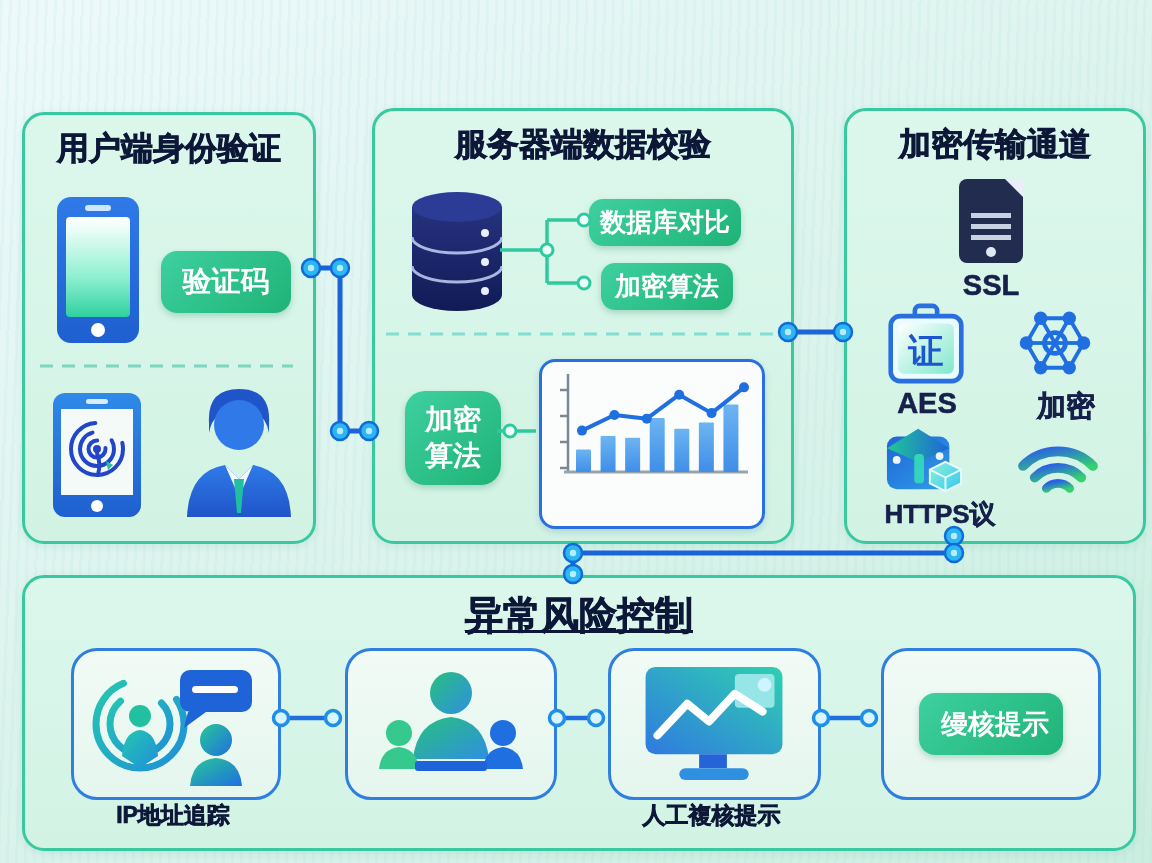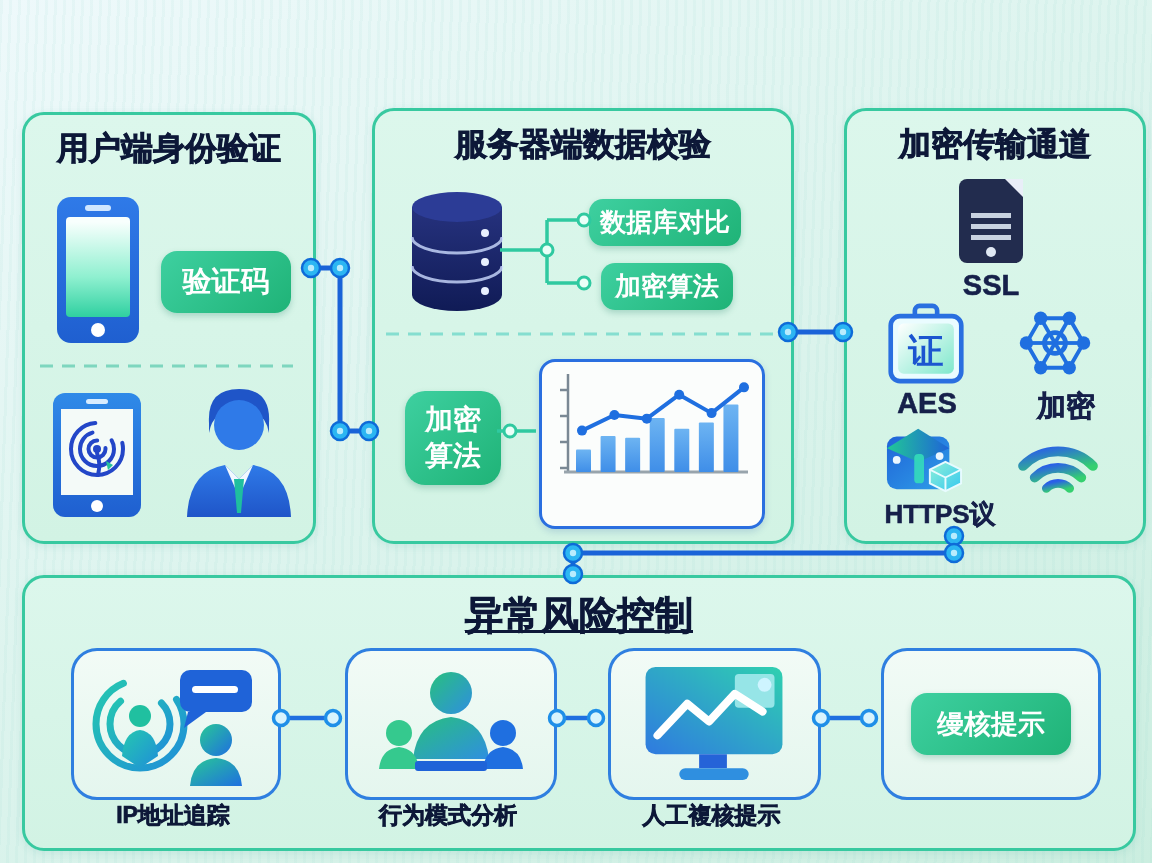--- a/index.html
+++ b/index.html
@@ -315,42 +315,41 @@
         </defs>
         <circle cx="88" cy="30" r="21" fill="url(#gcb)"></circle>
         <path d="M50,96 Q54,58 88,54 Q122,58 126,96 Z" fill="url(#gcb)"></path>
         <circle cx="36" cy="70" r="13" fill="#35c98e"></circle>
         <path d="M16,106 Q18,86 36,84 Q54,86 56,106 Z" fill="#35c98e"></path>
         <circle cx="140" cy="70" r="13" fill="#1f6fe0"></circle>
         <path d="M120,106 Q122,86 140,84 Q158,86 160,106 Z" fill="#1f6fe0"></path>
         <rect x="52" y="98" width="72" height="10" rx="3" fill="#1f63d8"></rect>
       </svg>
     </div>
-    <div class="risk-label" style="left:320px;width:206px;">行为模式分析</div>
 
     <div class="risk-card" style="left:583px;width:207px;">
       <svg width="155" height="124" viewBox="0 0 155 125">
         <defs>
           <linearGradient id="gmon" x1="0" y1="1" x2="1" y2="0">
             <stop offset="0" stop-color="#2f7ae0"></stop>
               <stop offset="1" stop-color="#2fd0b0"></stop>
           </linearGradient>
         </defs>
         <rect x="8" y="5" width="138" height="88" rx="10" fill="url(#gmon)"></rect>
         <rect x="98" y="12" width="40" height="34" rx="4" fill="#9fe8ea" opacity="0.92"></rect>
         <circle cx="128" cy="23" r="7" fill="#cef4ff"></circle>
         <polyline points="20,74 50,42 72,60 98,32 126,50" fill="none" stroke="#ffffff" stroke-width="8" stroke-linecap="round" stroke-linejoin="round"></polyline>
         <rect x="62" y="93" width="28" height="14" fill="#2563d8"></rect>
         <rect x="42" y="107" width="70" height="12" rx="6" fill="#2f8fe0"></rect>
       </svg>
     </div>
     <div class="risk-label" style="left:583px;width:207px;">人工複核提示</div>
 
     <div class="risk-card" style="left:856px;width:214px;">
-      <div class="green-btn" style="position:static;width:160px;height:62px;font-size:27px;">缦核提示</div>
+      <div class="green-btn" style="position:static;width:136px;height:62px;font-size:27px;padding-left:8px;">缦核提示</div>
     </div>
   </div>
 
   <svg id="overlay">
 
     <path d="M40,366 H293" stroke="#43c2a4" stroke-width="3" stroke-dasharray="13 9" opacity="0.6" fill="none"></path>
     <path d="M386,334 H774" stroke="#4ecfc0" stroke-width="3" stroke-dasharray="13 9" opacity="0.6" fill="none"></path>
 
     <g stroke="#2fc9a0" stroke-width="3.5" fill="none">
       <path d="M500,250 H547 M547,220 V283 M547,220 H584 M547,283 H584"></path>

